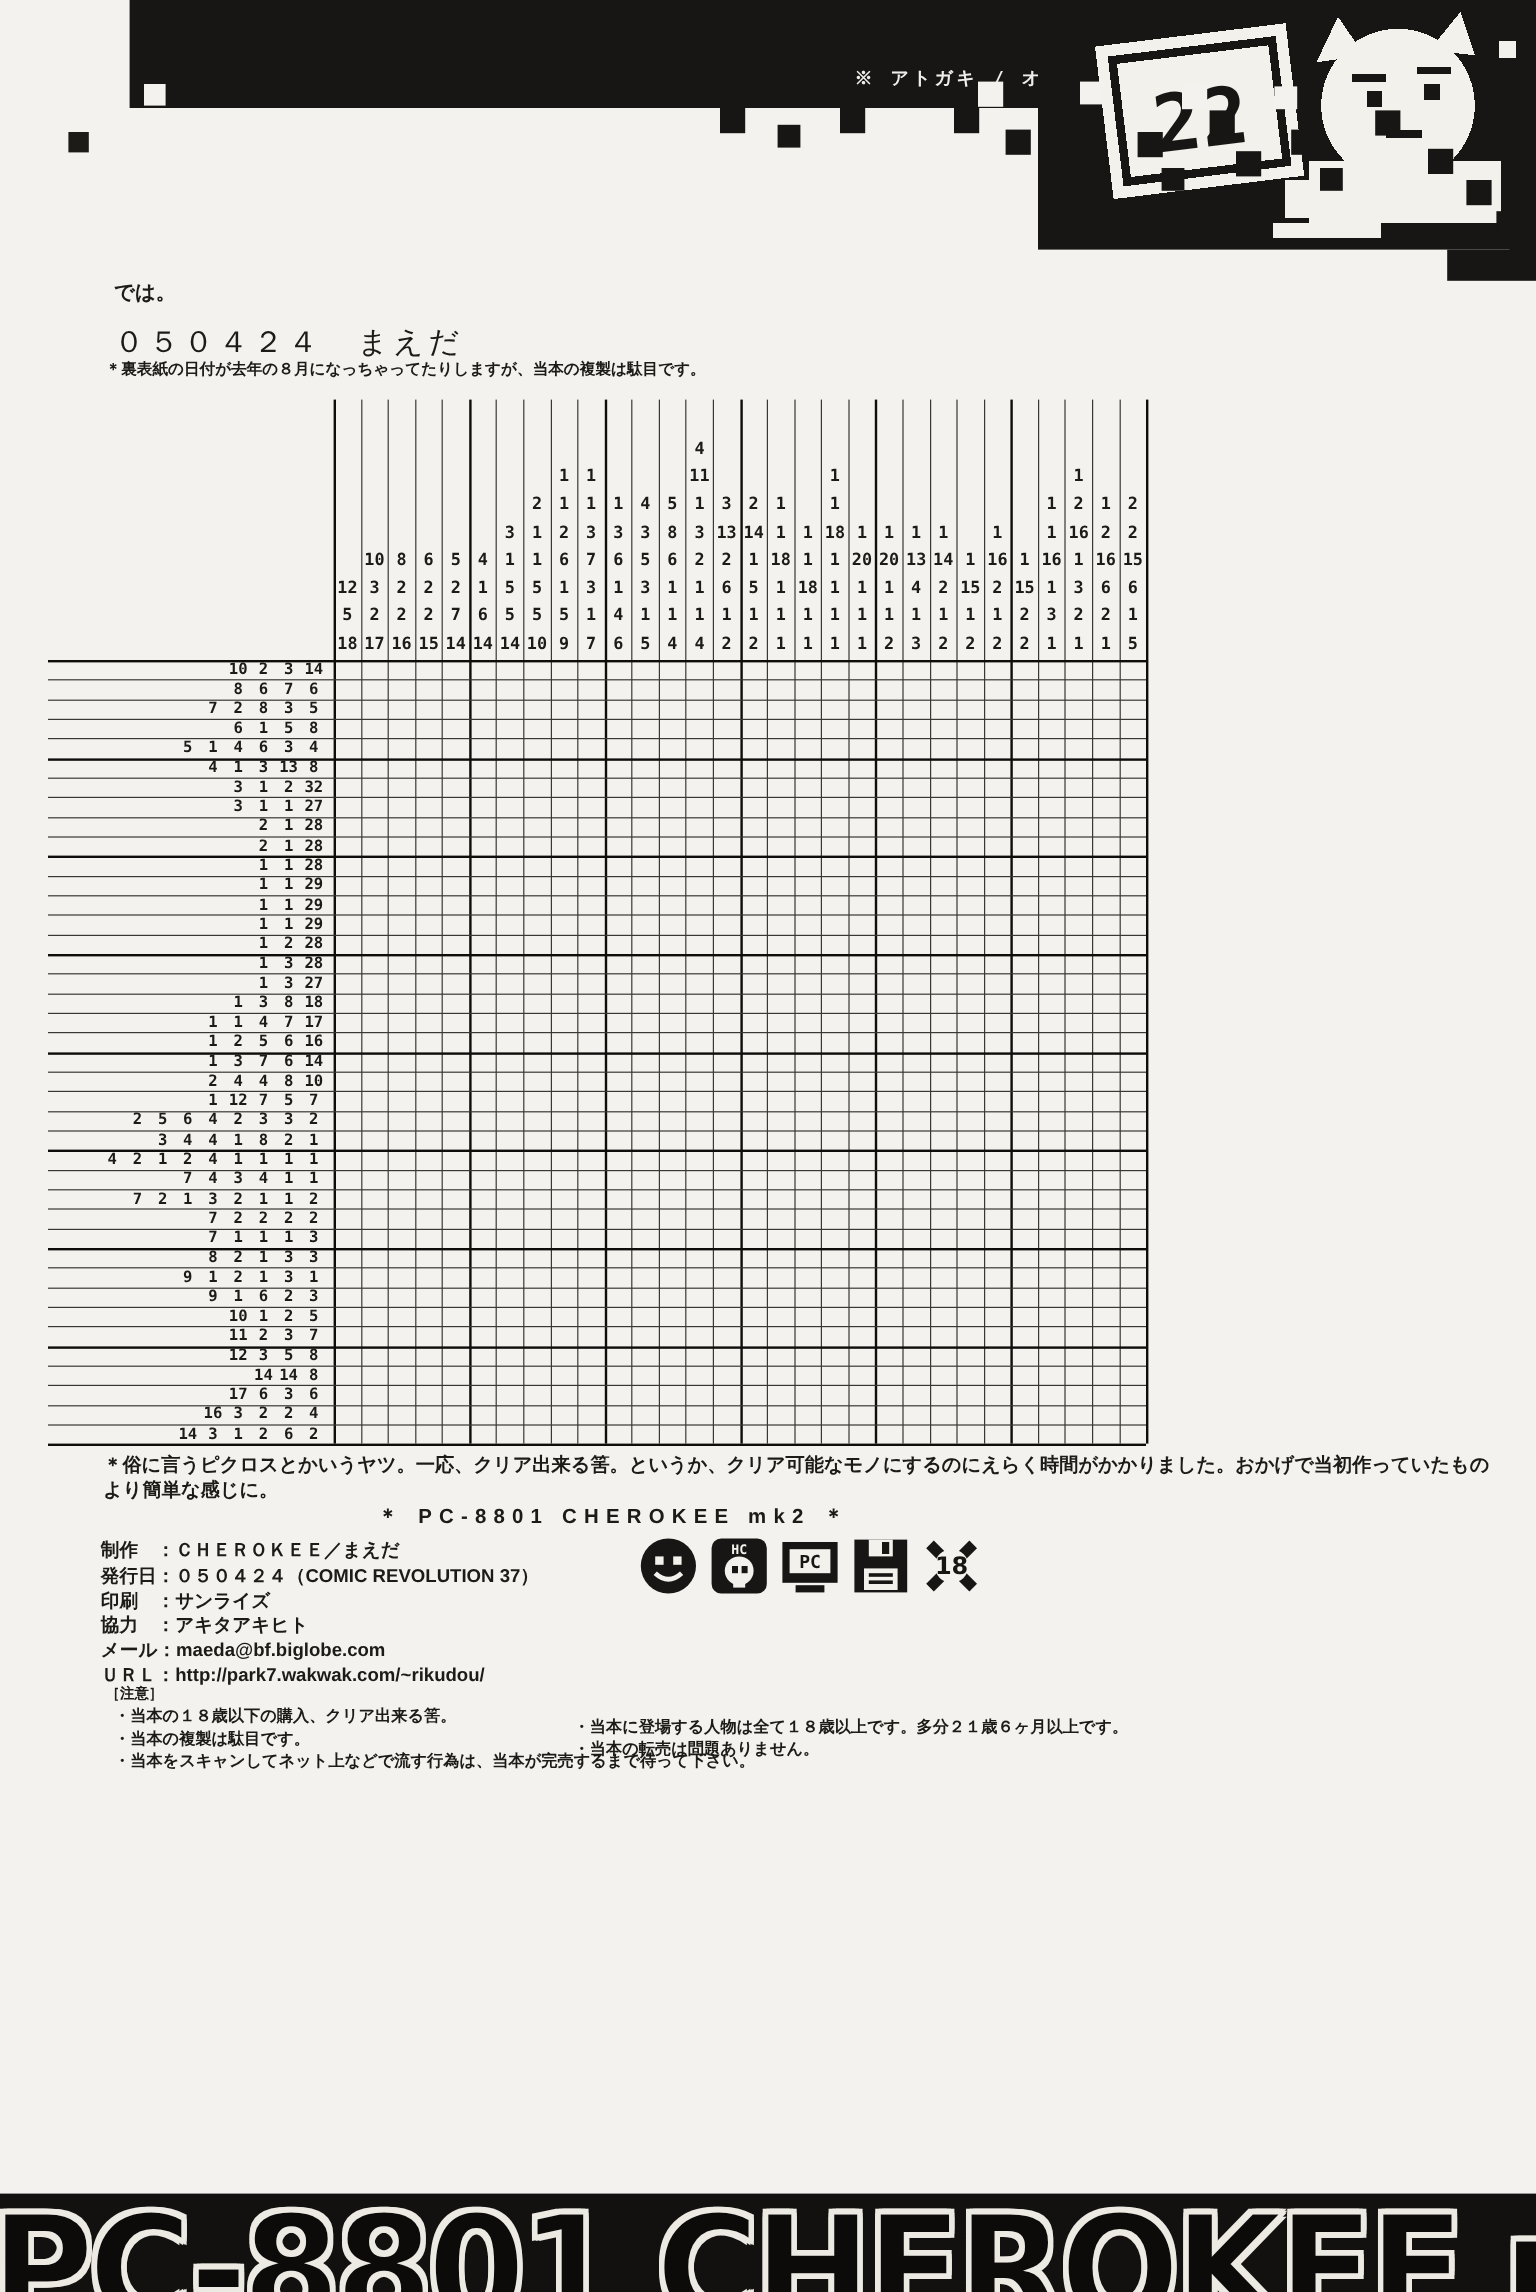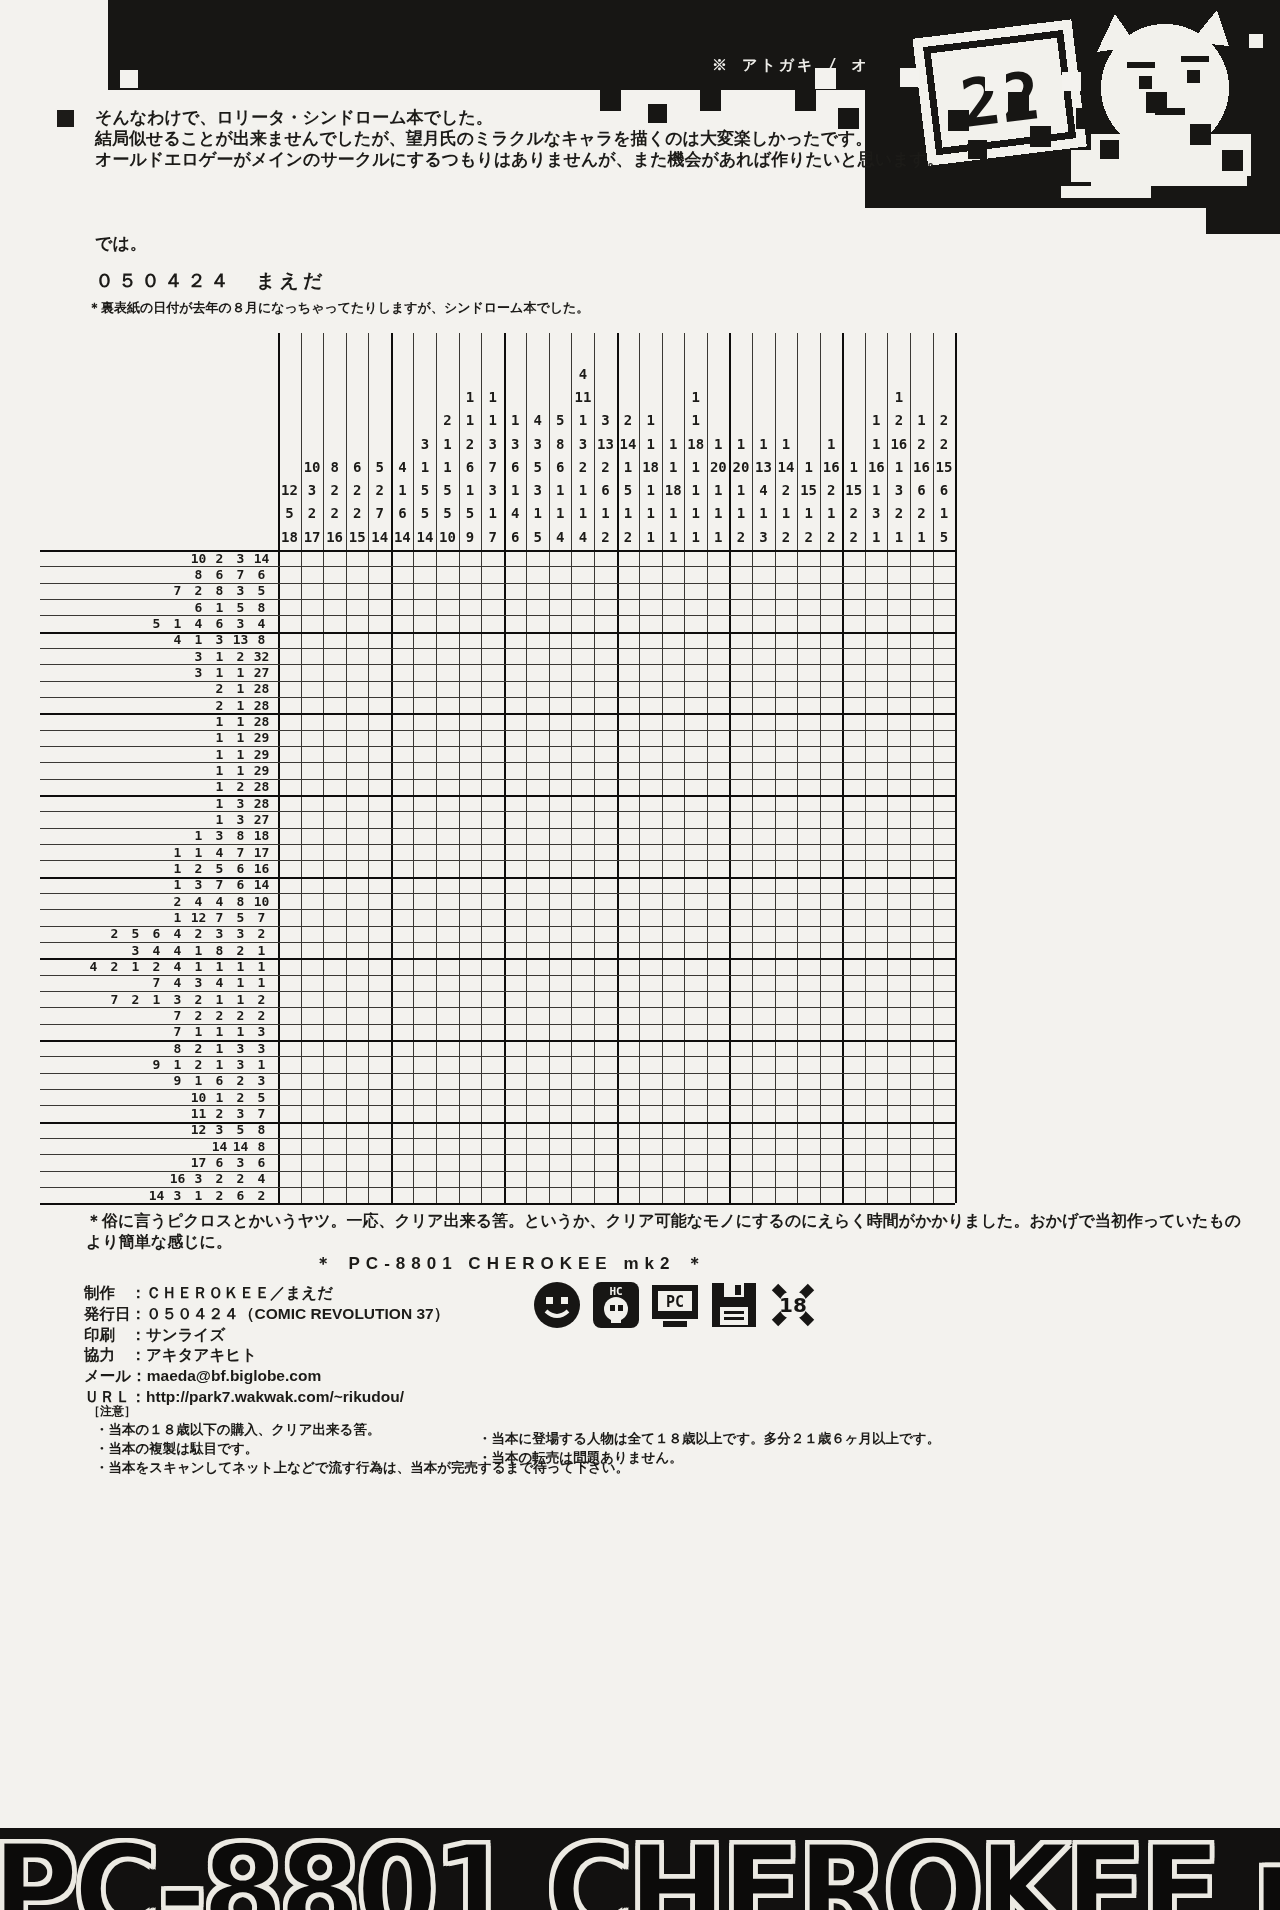--- a/index.html
+++ b/index.html
@@ -9,21 +9,21 @@
   .top-banner{position:absolute;left:108px;top:0;width:1172px;height:90px;background:#171614;}
   .banner-label{position:absolute;left:712px;top:56px;color:#efeeea;font-size:15px;
                 letter-spacing:3px;font-weight:bold;font-family:"DejaVu Sans Mono",monospace;}
   .char-art{position:absolute;left:865px;top:0;width:415px;height:208px;background:#171614;}
   .px{position:absolute;background:#171614;}
   .pxw{position:absolute;background:#f3f2ee;}
   
   .bullet{position:absolute;left:57px;top:110px;width:17px;height:17px;background:#1c1b18;}
   .afterword{position:absolute;left:95px;top:107px;font-size:17px;line-height:21px;font-weight:bold;}
   .closing{position:absolute;left:95px;top:232px;font-size:17px;font-weight:bold;}
-  .dateline{position:absolute;left:95px;top:268px;font-size:19px;letter-spacing:4px;font-weight:bold;}
+  .dateline{position:absolute;left:95px;top:268px;font-size:25px;letter-spacing:4px;font-weight:normal;}
   .footnote{position:absolute;left:88px;top:299px;font-size:13px;font-weight:bold;}
   
   #nono{position:absolute;left:40px;top:333px;width:916px;height:871px;}
   .vl,.hl{position:absolute;background:#3a3834;}
   .vl.thick,.hl.thick{background:#0e0d0c;}
   .colclue{position:absolute;width:23px;text-align:center;font-family:"DejaVu Sans Mono",monospace;
            font-size:14px;font-weight:bold;color:#1c1b18;}
   .rowclue{position:absolute;display:flex;justify-content:flex-end;align-items:center;
            font-family:"DejaVu Sans Mono",monospace;font-size:13px;font-weight:bold;}
   .rowclue span{display:inline-block;min-width:21px;text-align:center;}
@@ -98,28 +98,23 @@
       <div class="px" style="left: 648px; top: 104px; width: 19px; height: 19px;"></div>
       <div class="px" style="left: 700px; top: 90px; width: 21px; height: 21px;"></div>
       <div class="pxw" style="left: 815px; top: 68px; width: 21px; height: 21px;"></div>
       <div class="pxw" style="left: 900px; top: 68px; width: 19px; height: 19px;"></div>
       <div class="pxw" style="left: 985px; top: 70px; width: 21px; height: 21px;"></div>
       <div class="pxw" style="left: 1062px; top: 72px; width: 19px; height: 19px;"></div>
       <div class="pxw" style="left: 120px; top: 70px; width: 18px; height: 18px;"></div>
     </div>
 
   <div class="bullet"></div>
-  <div class="afterword">
-    <div>そんなわけで、ロリータ・シンドローム本でした。</div>
-    <div>結局似せることが出来ませんでしたが、望月氏のミラクルなキャラを描くのは大変楽しかったです。</div>
-    <div>オールドエロゲーがメインのサークルにするつもりはありませんが、また機会があれば作りたいと思います。</div>
-  </div>
   <div class="closing">では。</div>
   <div class="dateline">０５０４２４　まえだ</div>
-  <div class="footnote">＊裏表紙の日付が去年の８月になっちゃってたりしますが、シンドローム本でした。</div>
+  <div class="footnote">＊裏表紙の日付が去年の８月になっちゃってたりしますが、当本の複製は駄目です。</div>
 
   <div id="nono">
       <div class="vl thick" style="left: 238px; top: 0px; width: 2px; height: 870.2px;"></div>
       <div class="vl" style="left: 260.57px; top: 0px; width: 1px; height: 870.2px;"></div>
       <div class="vl" style="left: 283.14px; top: 0px; width: 1px; height: 870.2px;"></div>
       <div class="vl" style="left: 305.71px; top: 0px; width: 1px; height: 870.2px;"></div>
       <div class="vl" style="left: 328.28px; top: 0px; width: 1px; height: 870.2px;"></div>
       <div class="vl thick" style="left: 350.85px; top: 0px; width: 2px; height: 870.2px;"></div>
       <div class="vl" style="left: 373.42px; top: 0px; width: 1px; height: 870.2px;"></div>
       <div class="vl" style="left: 395.99px; top: 0px; width: 1px; height: 870.2px;"></div>

